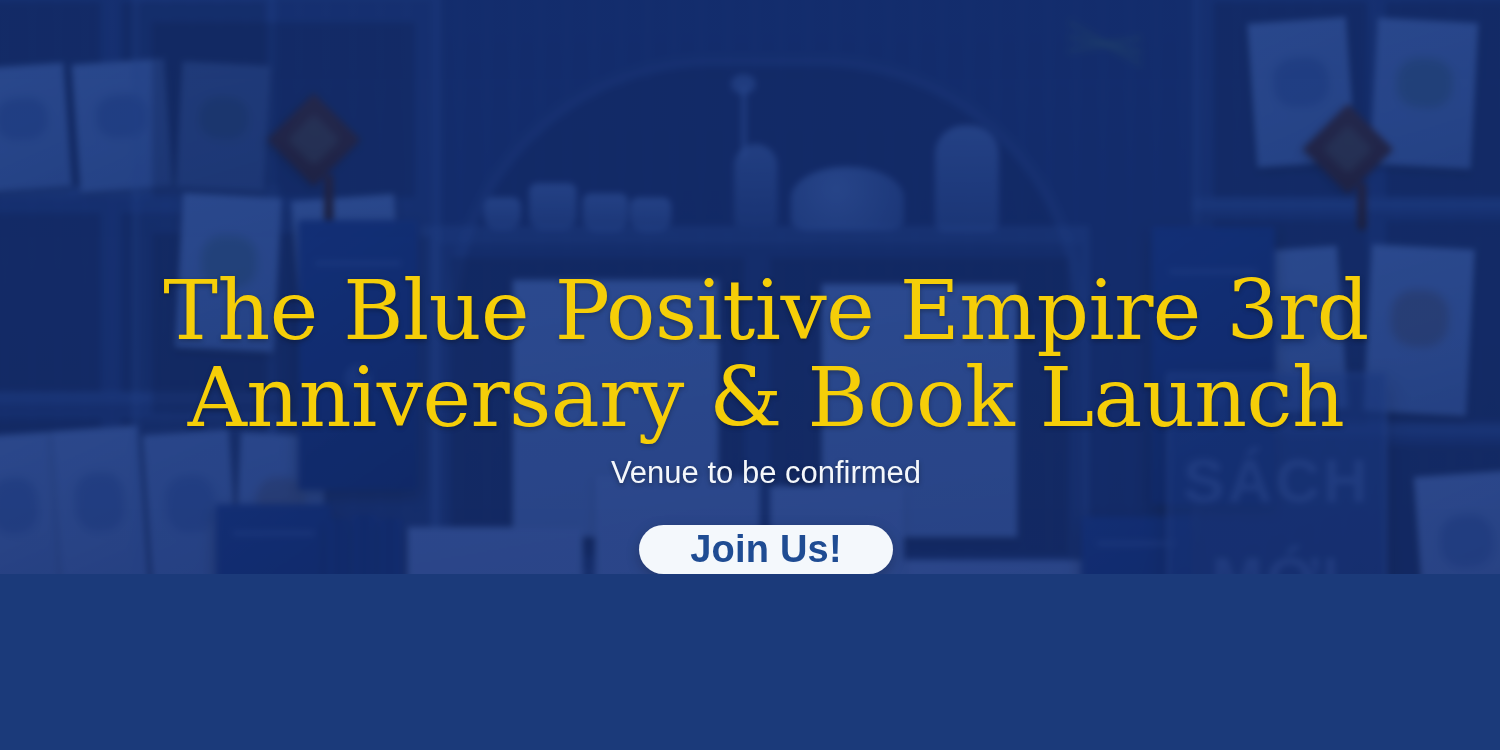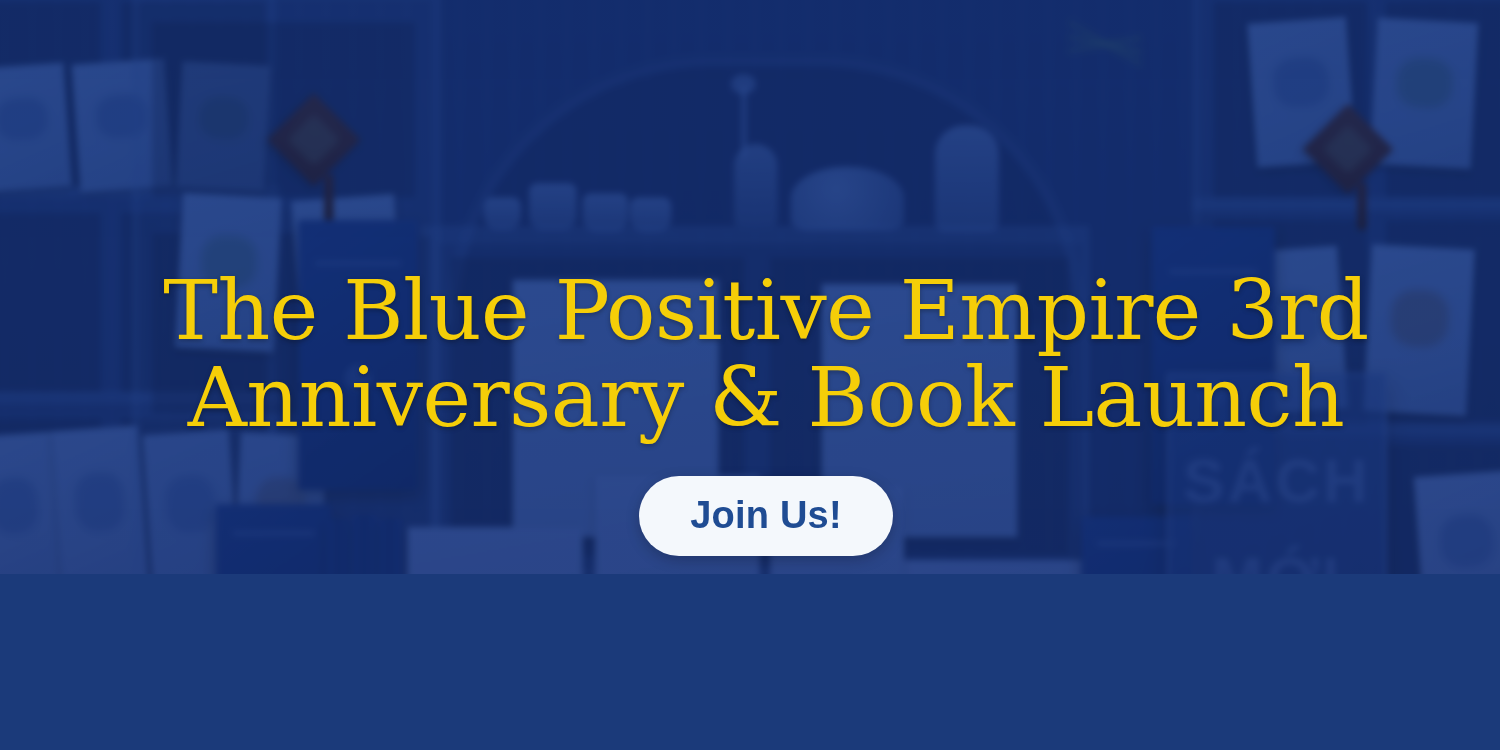--- a/index.html
+++ b/index.html
@@ -434,16 +434,17 @@
     <div class="sign-foot"></div>
 
     <div class="tablecloth"></div>
   </div>
 
   <div class="overlay"></div>
   <div class="overlay2"></div>
 
   <div class="content">
     <h1 class="title">The Blue Positive Empire 3rd Anniversary &amp; Book Launch</h1>
+    <div class="venue">Venue to be confirmed</div>
     <button class="cta">Join Us!</button>
   </div>
 
 </div>
 
 </body></html>

